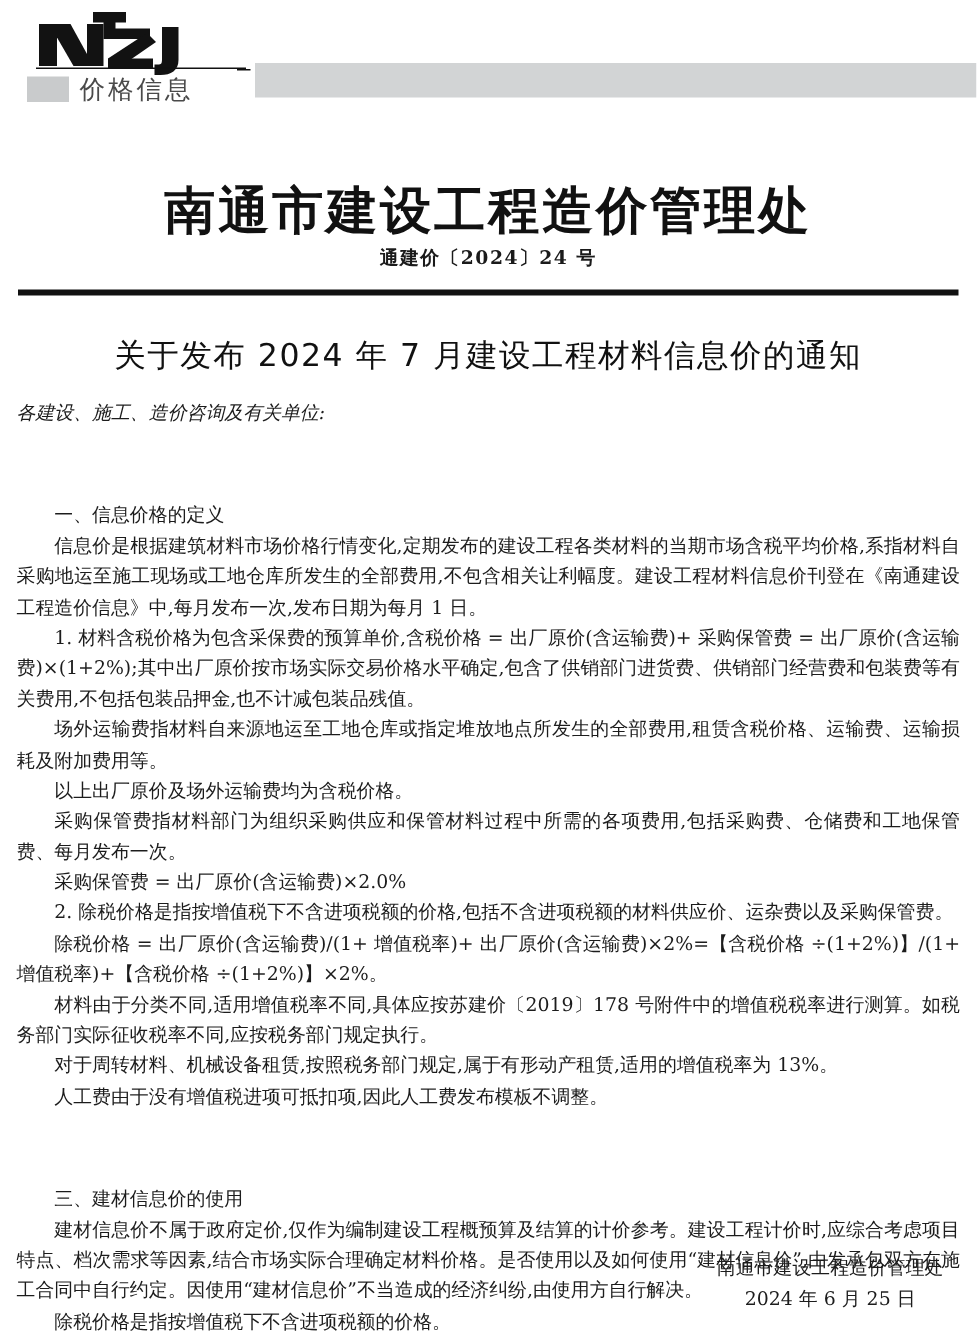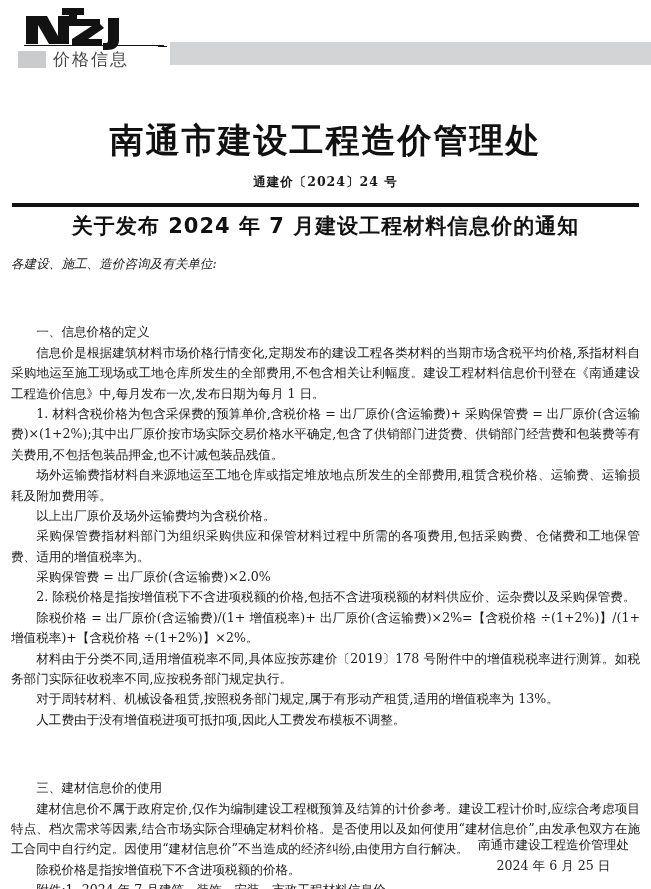--- a/index.html
+++ b/index.html
@@ -82,35 +82,35 @@
     letter-spacing: 2px;
     margin-top: 22px;
     font-family: "DejaVu Serif", "Liberation Serif", serif;
     color: #111;
   }
   .doc-number {
     text-align: center;
     font-size: 12.5px;
     font-weight: bold;
     letter-spacing: 1px;
-    margin-top: 10px;
+    margin-top: 0;
     color: #1a1a1a;
   }
   .title-rule {
     margin: 12px 12px 0 12px;
     height: 4px;
     background: #111;
   }
 
   .notice-title {
     text-align: center;
     font-size: 21px;
-    font-weight: bold;
+    font-weight: normal;
     letter-spacing: 1px;
-    margin-top: 5px;
+    margin-top: 26px;
     color: #111;
     font-family: "DejaVu Sans", "Liberation Sans", sans-serif;
   }
 
   
   .body-area {
     margin: 14px 11px 0 11px;
     font-size: 12.6px;
     line-height: 1.62;
     text-align: justify;
@@ -179,21 +179,21 @@
 <div class="title-rule"></div>
 <div class="notice-title">关于发布 2024 年 7 月建设工程材料信息价的通知</div>
 
 <div class="body-area">
   <p class="p noindent">各建设、施工、造价咨询及有关单位:</p>
   <p class="p section">一、信息价格的定义</p>
   <p class="p">信息价是根据建筑材料市场价格行情变化,定期发布的建设工程各类材料的当期市场含税平均价格,系指材料自采购地运至施工现场或工地仓库所发生的全部费用,不包含相关让利幅度。建设工程材料信息价刊登在《南通建设工程造价信息》中,每月发布一次,发布日期为每月 1 日。</p>
   <p class="p">1. 材料含税价格为包含采保费的预算单价,含税价格 = 出厂原价(含运输费)+ 采购保管费 = 出厂原价(含运输费)×(1+2%);其中出厂原价按市场实际交易价格水平确定,包含了供销部门进货费、供销部门经营费和包装费等有关费用,不包括包装品押金,也不计减包装品残值。</p>
   <p class="p">场外运输费指材料自来源地运至工地仓库或指定堆放地点所发生的全部费用,租赁含税价格、运输费、运输损耗及附加费用等。</p>
   <p class="p">以上出厂原价及场外运输费均为含税价格。</p>
-  <p class="p">采购保管费指材料部门为组织采购供应和保管材料过程中所需的各项费用,包括采购费、仓储费和工地保管费、适用的增值税率为。</p>
+  <p class="p">采购保管费指材料部门为组织采购供应和保管材料过程中所需的各项费用,包括采购费、仓储费和工地保管费、每月发布一次。</p>
   <p class="p">采购保管费 = 出厂原价(含运输费)×2.0%</p>
   <p class="p">2. 除税价格是指按增值税下不含进项税额的价格,包括不含进项税额的材料供应价、运杂费以及采购保管费。</p>
   <p class="p">除税价格 = 出厂原价(含运输费)/(1+ 增值税率)+ 出厂原价(含运输费)×2%=【含税价格 ÷(1+2%)】/(1+ 增值税率)+【含税价格 ÷(1+2%)】×2%。</p>
   <p class="p">材料由于分类不同,适用增值税率不同,具体应按苏建价〔2019〕178 号附件中的增值税税率进行测算。如税务部门实际征收税率不同,应按税务部门规定执行。</p>
   <p class="p">对于周转材料、机械设备租赁,按照税务部门规定,属于有形动产租赁,适用的增值税率为 13%。</p>
   <p class="p">人工费由于没有增值税进项可抵扣项,因此人工费发布模板不调整。</p>
   <p class="p section">三、建材信息价的使用</p>
   <p class="p">建材信息价不属于政府定价,仅作为编制建设工程概预算及结算的计价参考。建设工程计价时,应综合考虑项目特点、档次需求等因素,结合市场实际合理确定材料价格。是否使用以及如何使用“建材信息价”,由发承包双方在施工合同中自行约定。因使用“建材信息价”不当造成的经济纠纷,由使用方自行解决。</p>
   <p class="p">除税价格是指按增值税下不含进项税额的价格。</p>
   <p class="attach-line">附件:1. 2024 年 7 月建筑、装饰、安装、市政工程材料信息价</p>

